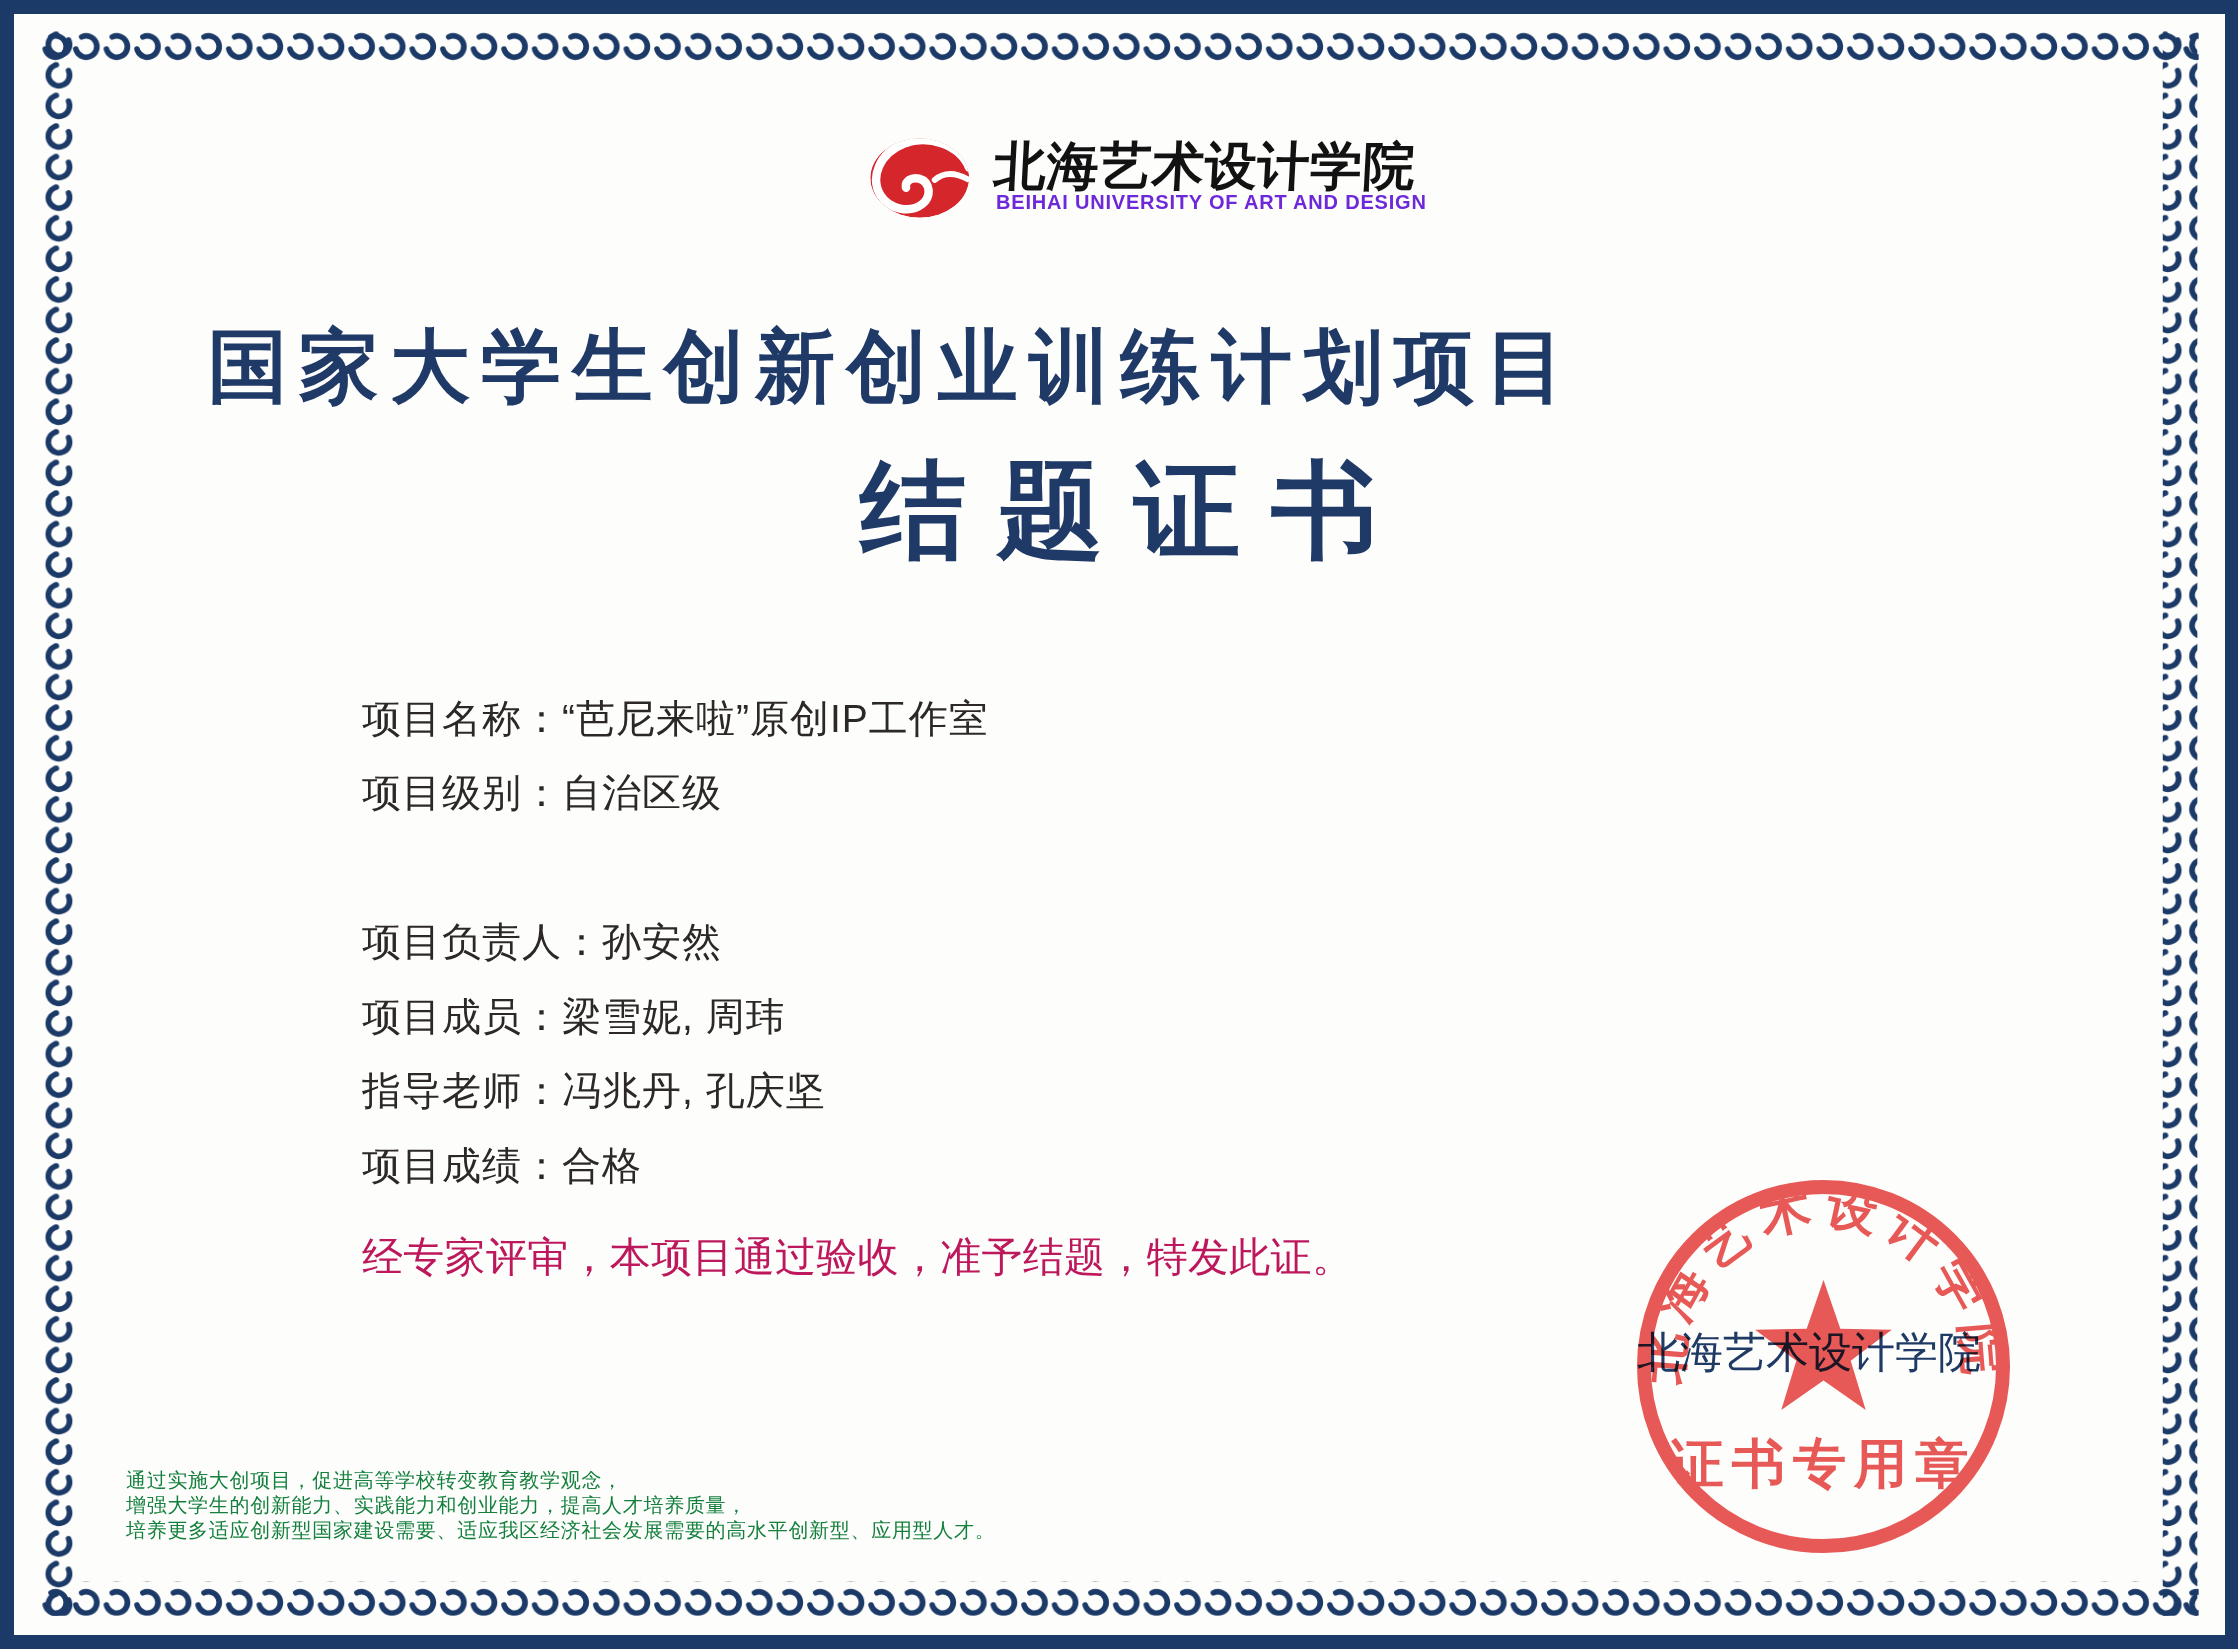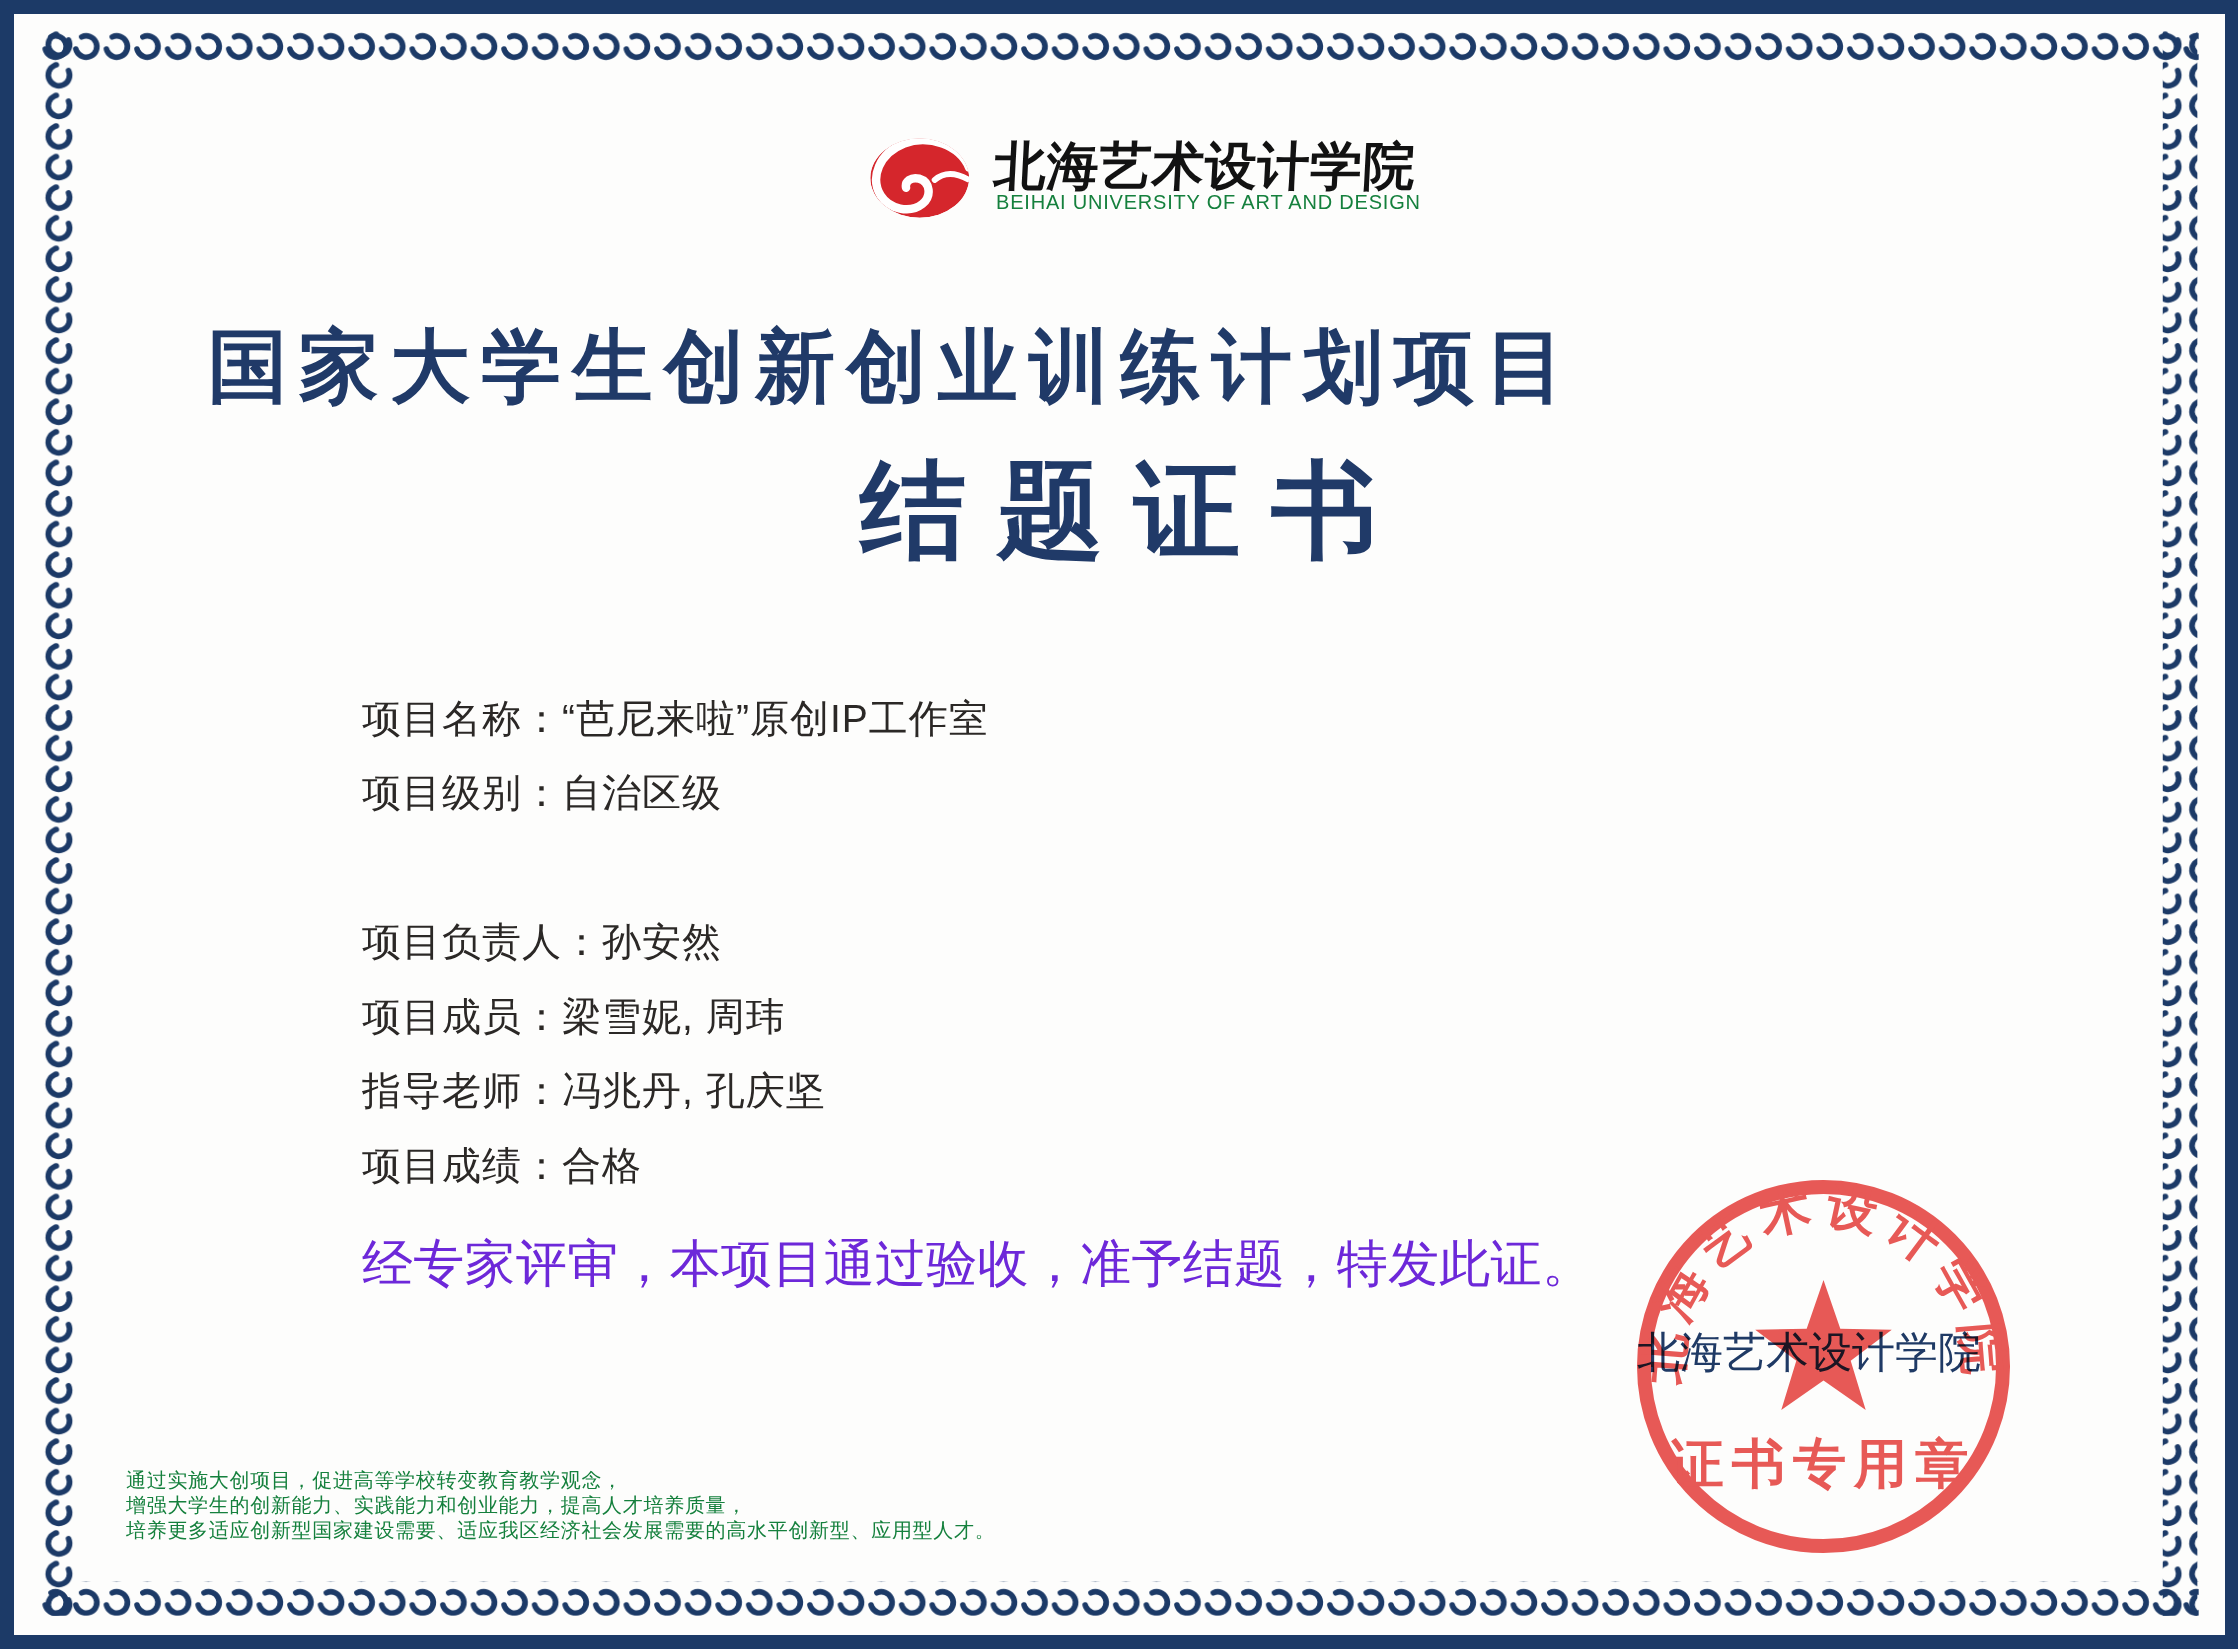--- a/index.html
+++ b/index.html
@@ -21,21 +21,21 @@
   .logo-swirl{position:absolute;left:869px;top:136px;width:104px;height:84px;}
   .uni-cn{
     position:absolute;left:994px;top:132px;width:386px;
     font-family:"Liberation Serif","DejaVu Serif",serif;
     font-weight:700;font-size:52px;color:#121212;
     letter-spacing:0.7px;white-space:nowrap;
     transform:skewX(-3deg);
   }
   .uni-en{
     position:absolute;left:996px;top:191px;width:386px;
-    font-size:20px;font-weight:400;color:#15803d;
+    font-size:20px;font-weight:700;color:#6d28d9;
     letter-spacing:0.8px;white-space:nowrap;
   }
   
   .title-1{
     position:absolute;left:0;top:314px;width:1773px;
     text-align:center;
     font-family:"Liberation Serif","DejaVu Serif",serif;
     font-weight:700;font-size:80px;color:#203a68;
     letter-spacing:11.3px;text-indent:11.3px;white-space:nowrap;
   }
@@ -47,21 +47,21 @@
     letter-spacing:31px;text-indent:31px;white-space:nowrap;
   }
   
   .field-row{
     position:absolute;left:362px;
     font-size:39px;font-weight:400;color:#2b2826;
     letter-spacing:1px;white-space:nowrap;
   }
   .statement{
     position:absolute;left:362px;top:1230px;
-    font-size:51px;font-weight:500;color:#6d28d9;
+    font-size:41px;font-weight:500;color:#be185d;
     letter-spacing:0.3px;white-space:nowrap;
   }
   
   .footnote{
     position:absolute;left:126px;top:1468px;
     font-family:"Liberation Serif","DejaVu Serif",serif;
     font-size:20px;line-height:25px;color:#15803d;
     letter-spacing:0.7px;white-space:nowrap;
   }
   

